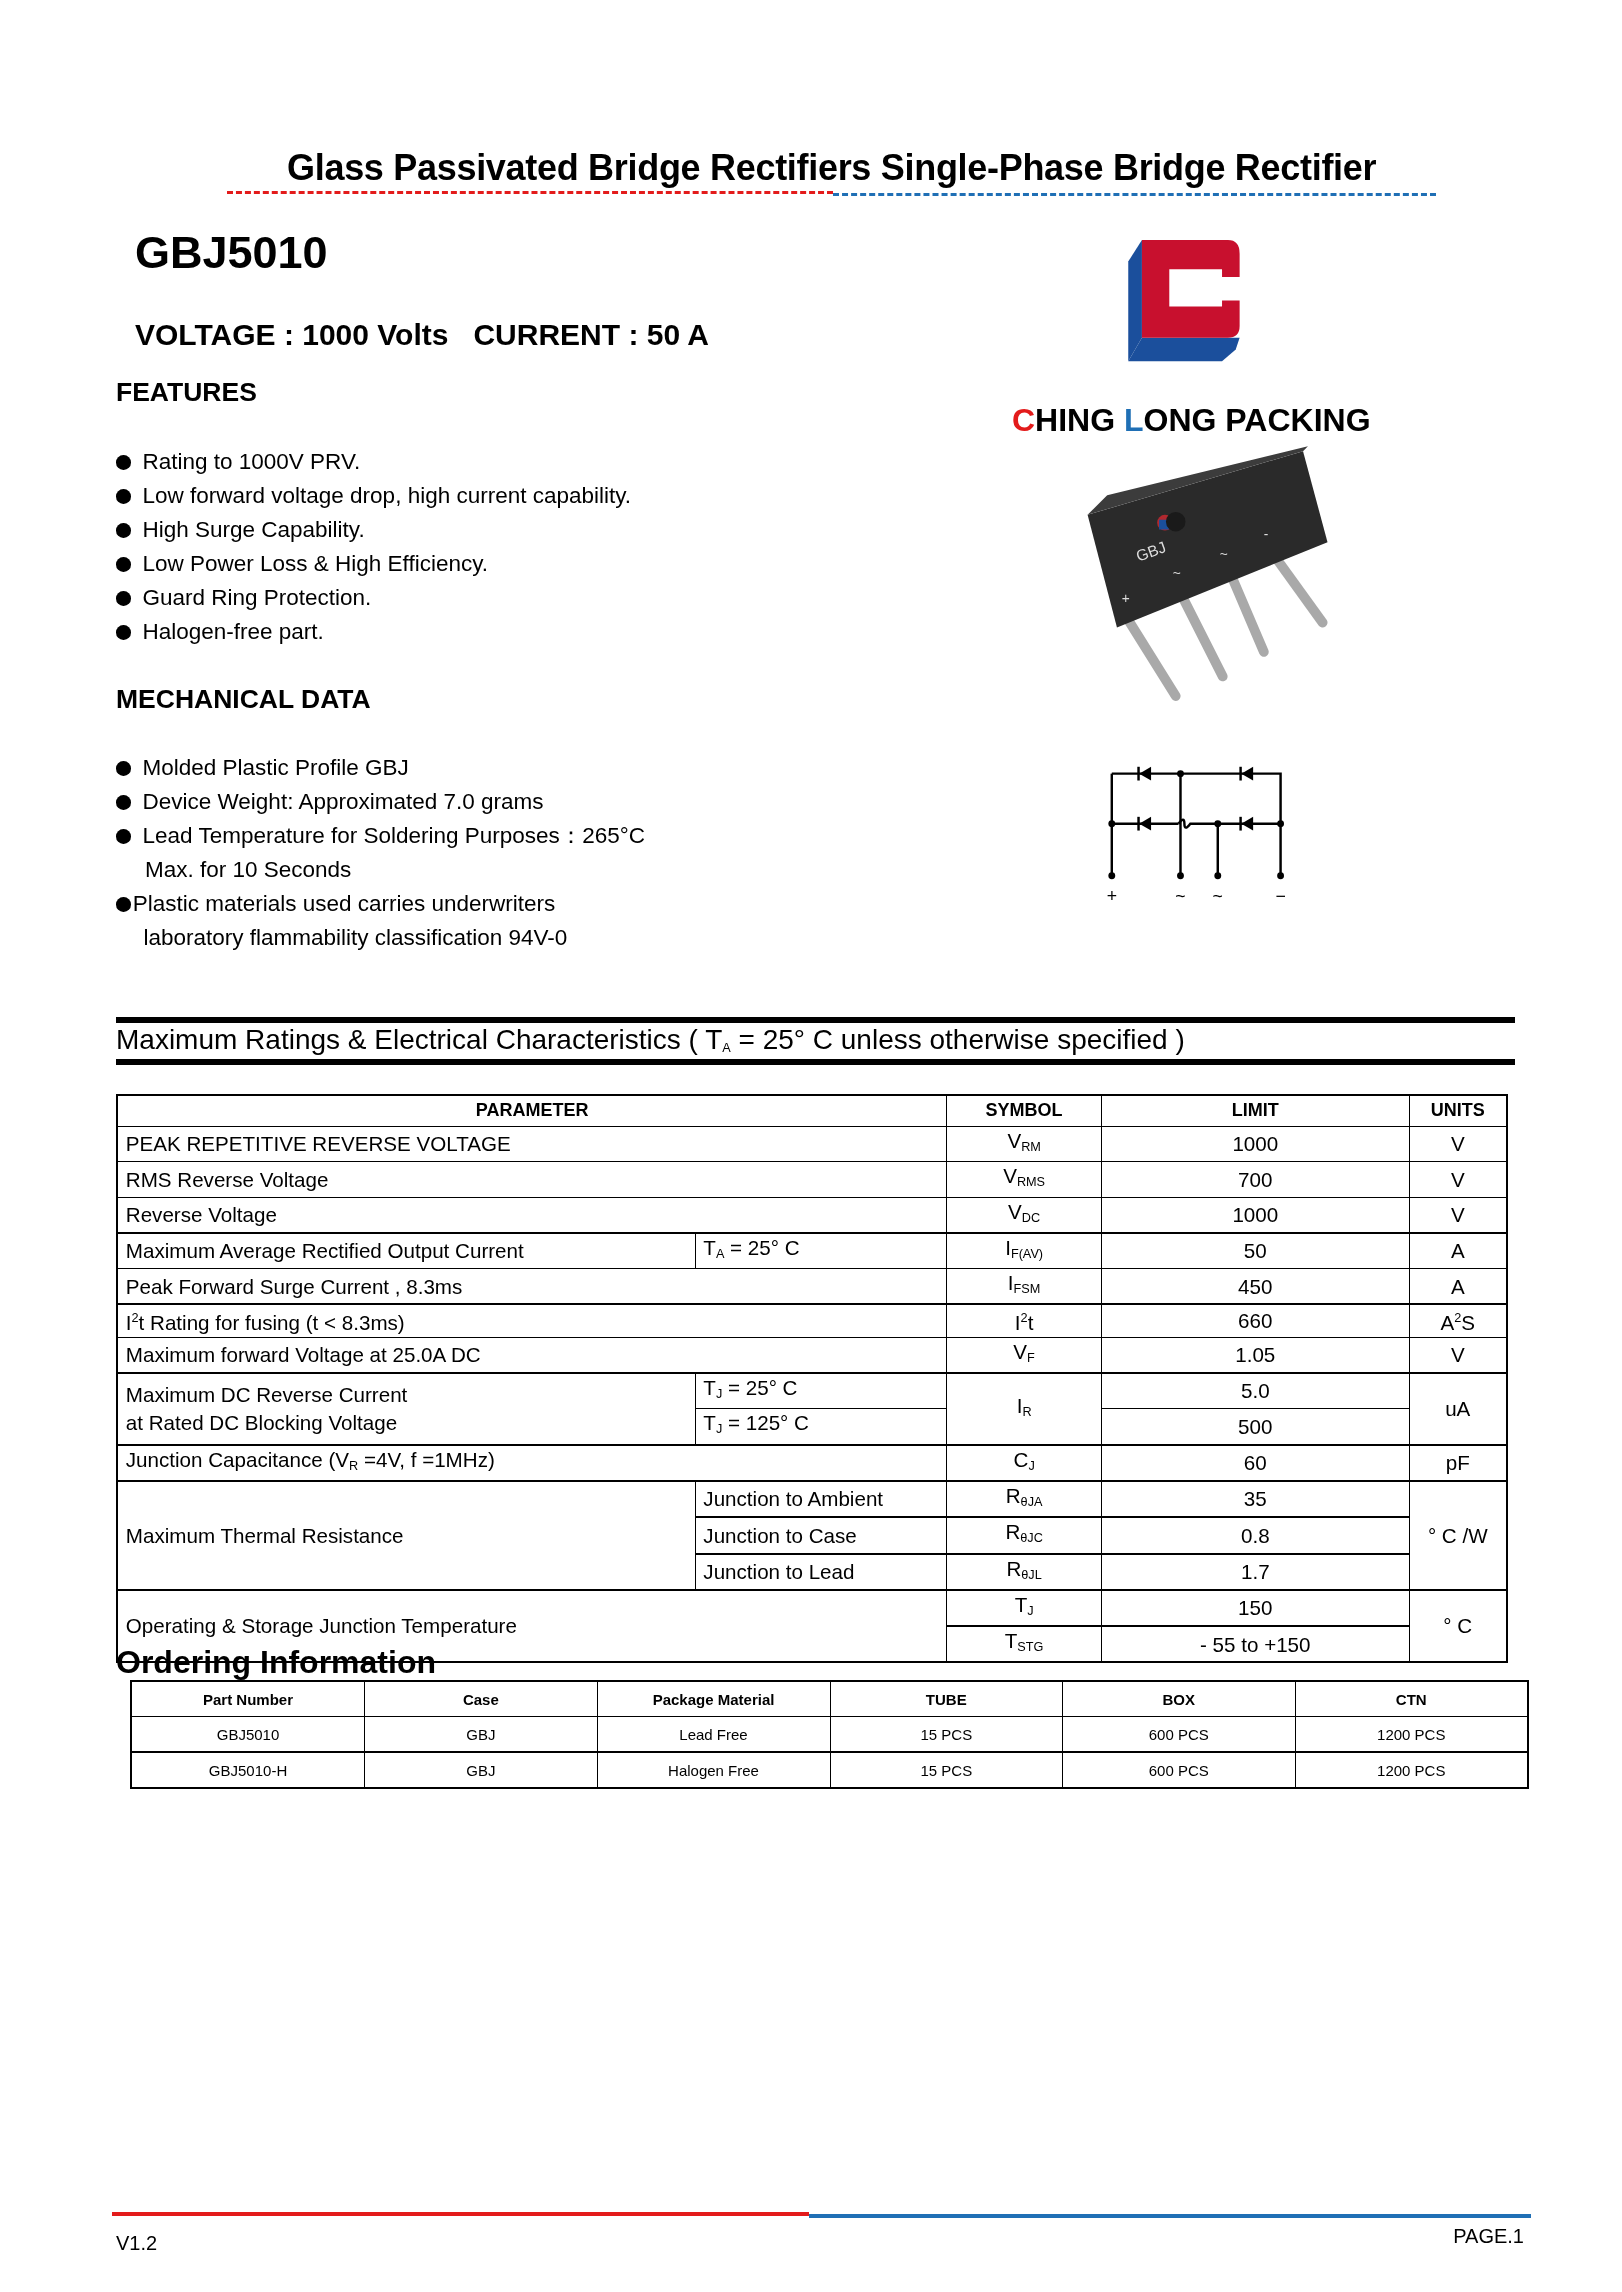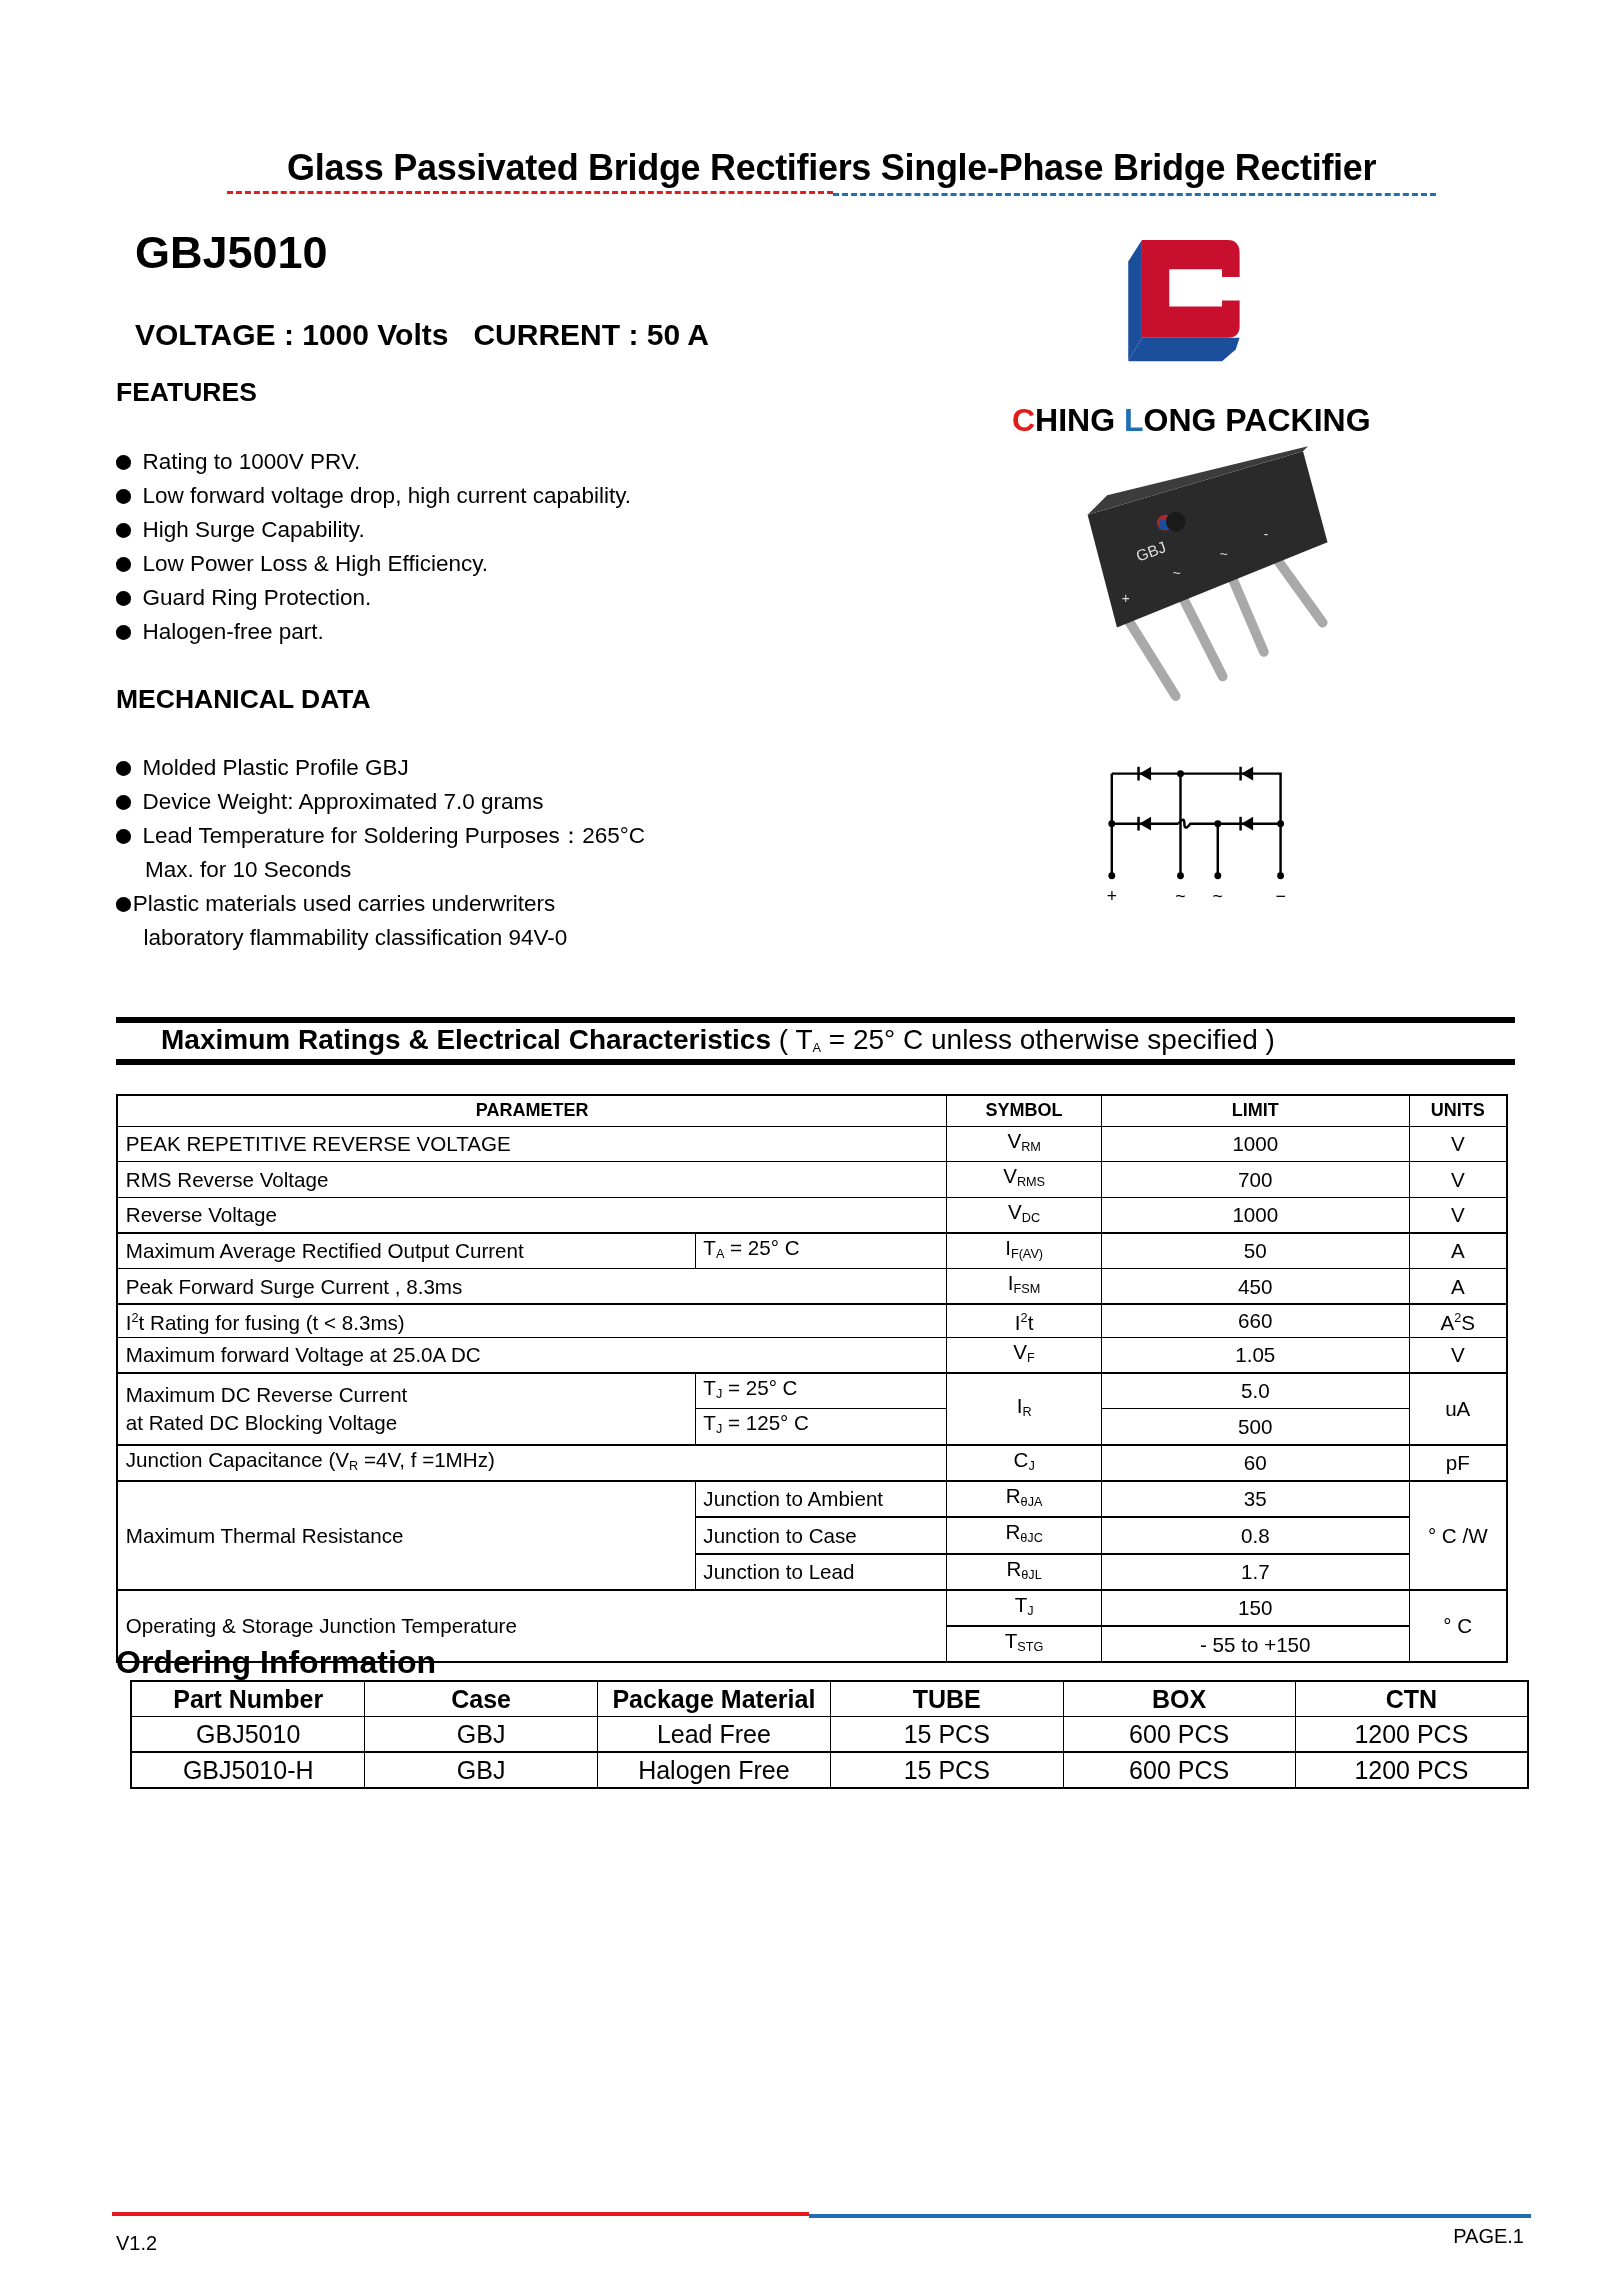--- a/index.html
+++ b/index.html
@@ -12,32 +12,32 @@
   .rating{left:135px;top:299px;font-size:30px;font-weight:bold;white-space:pre;margin-top:19px;}
   .h-sec{font-size:26.5px;font-weight:bold;left:116px;}
   ul.bul{list-style:none;margin:0;padding:0;position:absolute;left:116px;font-size:22.5px;}
   ul.bul li{height:34px;line-height:34px;white-space:nowrap;}
   .dot{display:inline-block;width:14.7px;height:14.7px;border-radius:50%;background:#000;margin-right:11.8px;vertical-align:-1px;}
   .indent{padding-left:29px;}
   .brand{left:1012px;top:402px;font-size:32px;font-weight:bold;white-space:nowrap;}
   .brand .r{color:#e31b1b;} .brand .b{color:#1f6fb5;}
   .bar{left:116px;width:1399px;height:5.9px;background:#000;}
   .mrtitle{left:116px;top:1024px;font-size:28px;white-space:nowrap;}
-  .mrtitle b{font-weight:bold;margin-left:45px;}
+  .mrtitle b{font-weight:normal;}
   table{border-collapse:collapse;position:absolute;}
   .spec{left:116px;top:1094px;width:1392px;font-size:20.6px;}
   .spec td,.spec th{border:1.5px solid #000;padding:0 7.8px;height:30px;line-height:27.4px;}
   .spec th{font-weight:bold;font-size:18px;text-align:center;}
   .spec td.c{text-align:center;}
   .spec tr.thick td{border-top:2.9px solid #000;}
   .spec{border:2.9px solid #000;}
   sub{font-size:12.7px;vertical-align:-2.9px;}
   sup{font-size:12.7px;}
   .ordtitle{left:116px;top:1644px;font-size:32px;font-weight:bold;}
-  .ord{left:130px;top:1680px;width:1399px;font-size:25px;border:2.9px solid #000;}
+  .ord{left:130px;top:1680px;width:1399px;font-size:15px;border:2.9px solid #000;}
   .ord td,.ord th{border:1.5px solid #000;text-align:center;height:32px;width:233px;}
   .ord th{font-weight:bold;}
   .ord tr.thick td{border-top:2.9px solid #000;}
   .footline{top:2212px;height:3.9px;}
   .foot{font-size:20px;top:2232px;}
 </style>
 </head>
 <body>
 
 <div class="abs title">Glass Passivated Bridge Rectifiers Single-Phase Bridge Rectifier</div>

